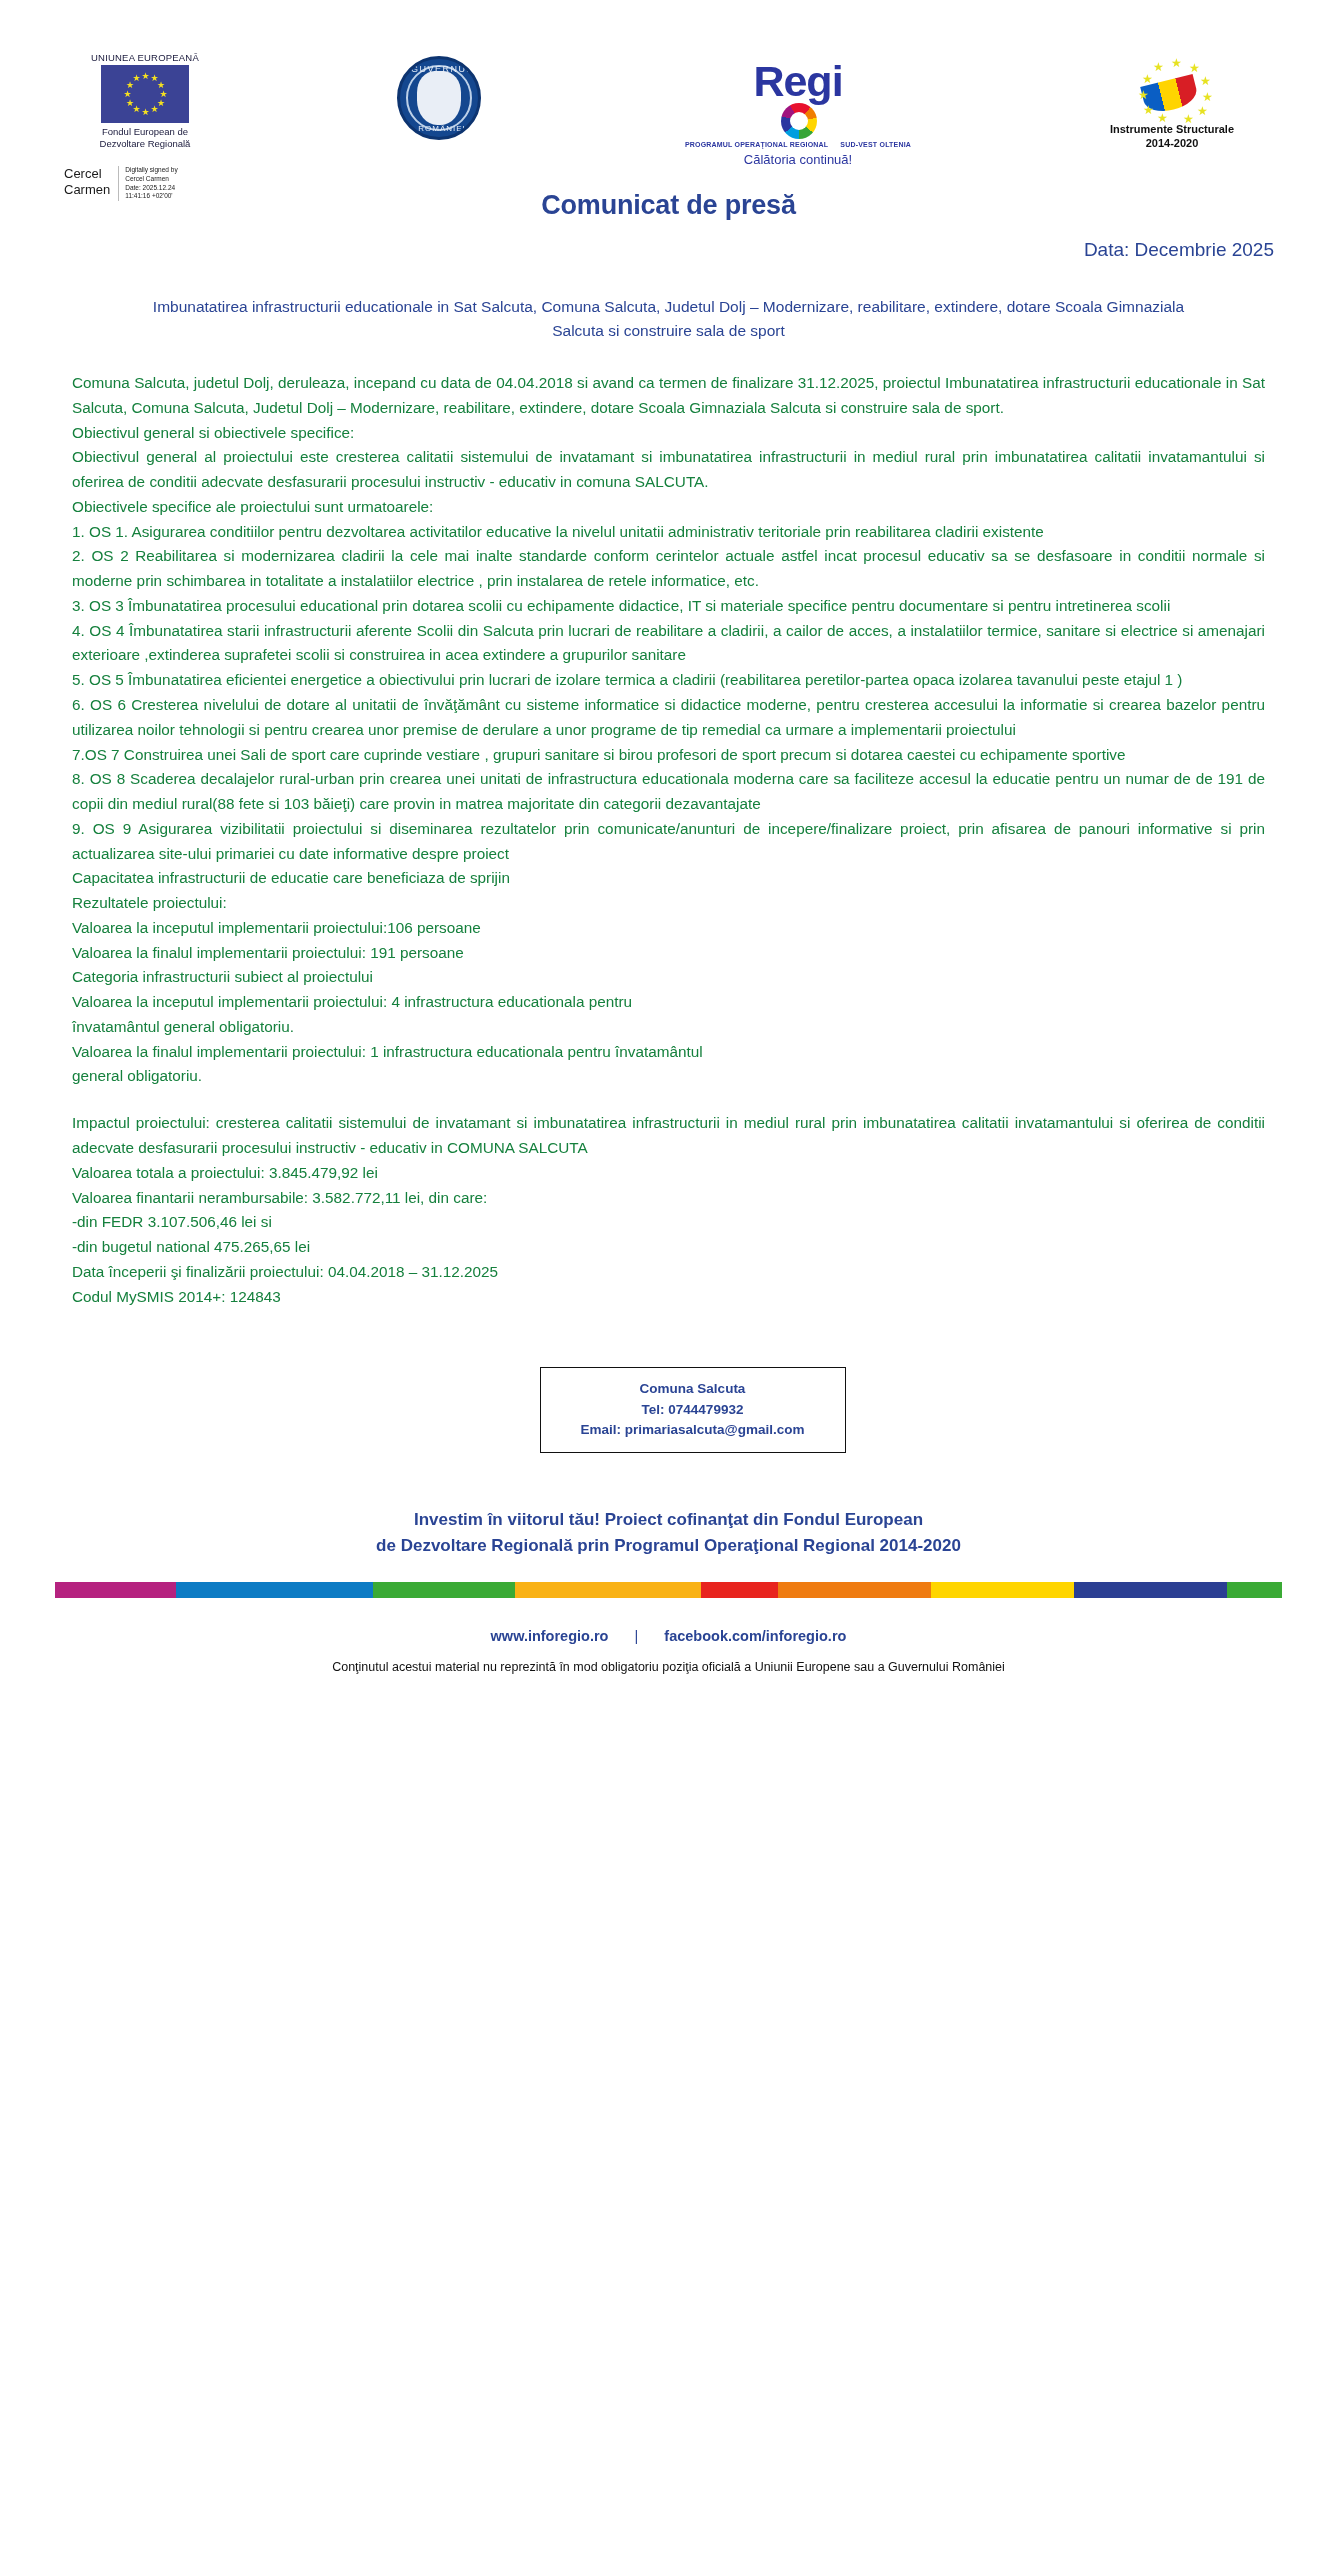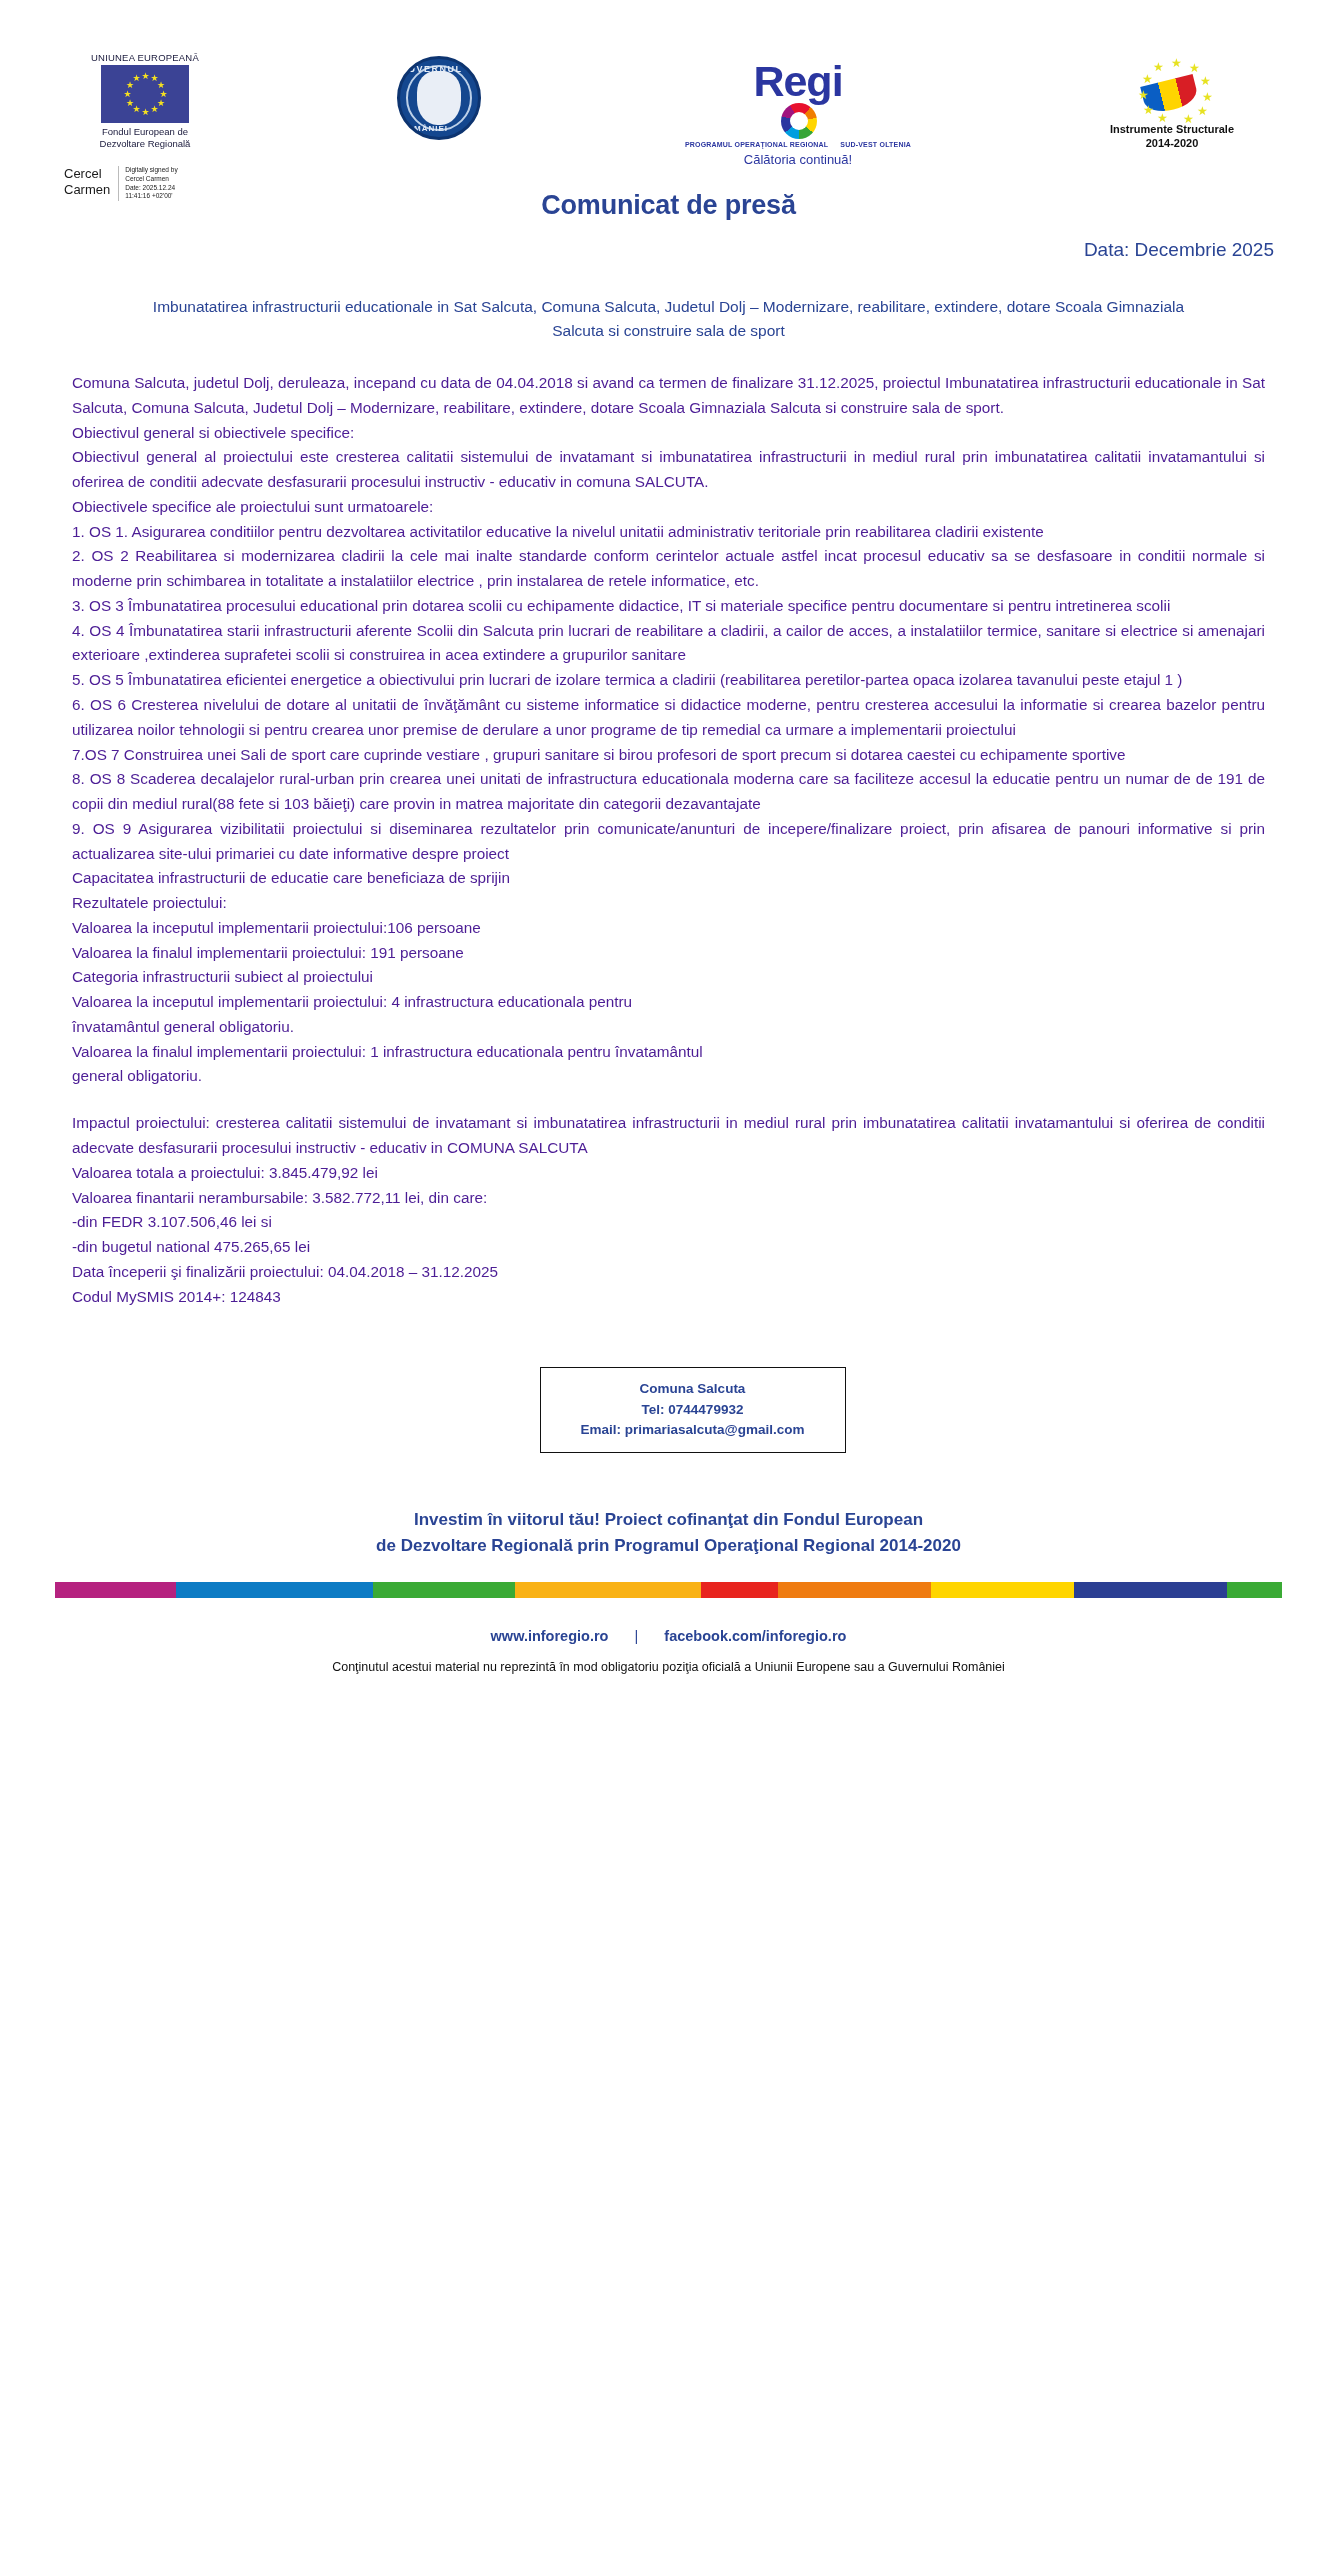--- a/index.html
+++ b/index.html
@@ -88,23 +88,24 @@
   }
   .gov-inner {
     width: 44px; height: 54px;
     background: #e9eef6;
     border-radius: 40% 40% 46% 46%;
     position: relative;
   }
   .gov-arc-top, .gov-arc-bot {
     position: absolute;
     left: 0; width: 84px;
+    text-align: center;
     color: #e4ecf7;
     font-size: 9px;
-    font-weight: bold;
+    font-weight: normal;
     letter-spacing: 1.5px;
   }
   .gov-arc-top { top: 5px; }
   .gov-arc-bot { bottom: 4px; font-size: 8px; letter-spacing: 1px; }
 
   .regio-word {
     font-size: 43px;
     font-weight: bold;
     color: #2b36a0;
     letter-spacing: -1px;
@@ -228,21 +229,21 @@
 
   
   .body-wrap {
     padding: 0 72px 0 72px;
     margin-top: 28px;
   }
   p.para {
     margin: 0;
     font-size: 15.3px;
     line-height: 1.62;
-    color: #4c1d95;
+    color: #15803d;
     text-align: justify;
     text-justify: inter-word;
   }
   p.para.left { text-align: left; }
   .gap { height: 22px; }
 
   
   .contact-wrap {
     display: flex;
     justify-content: center;

